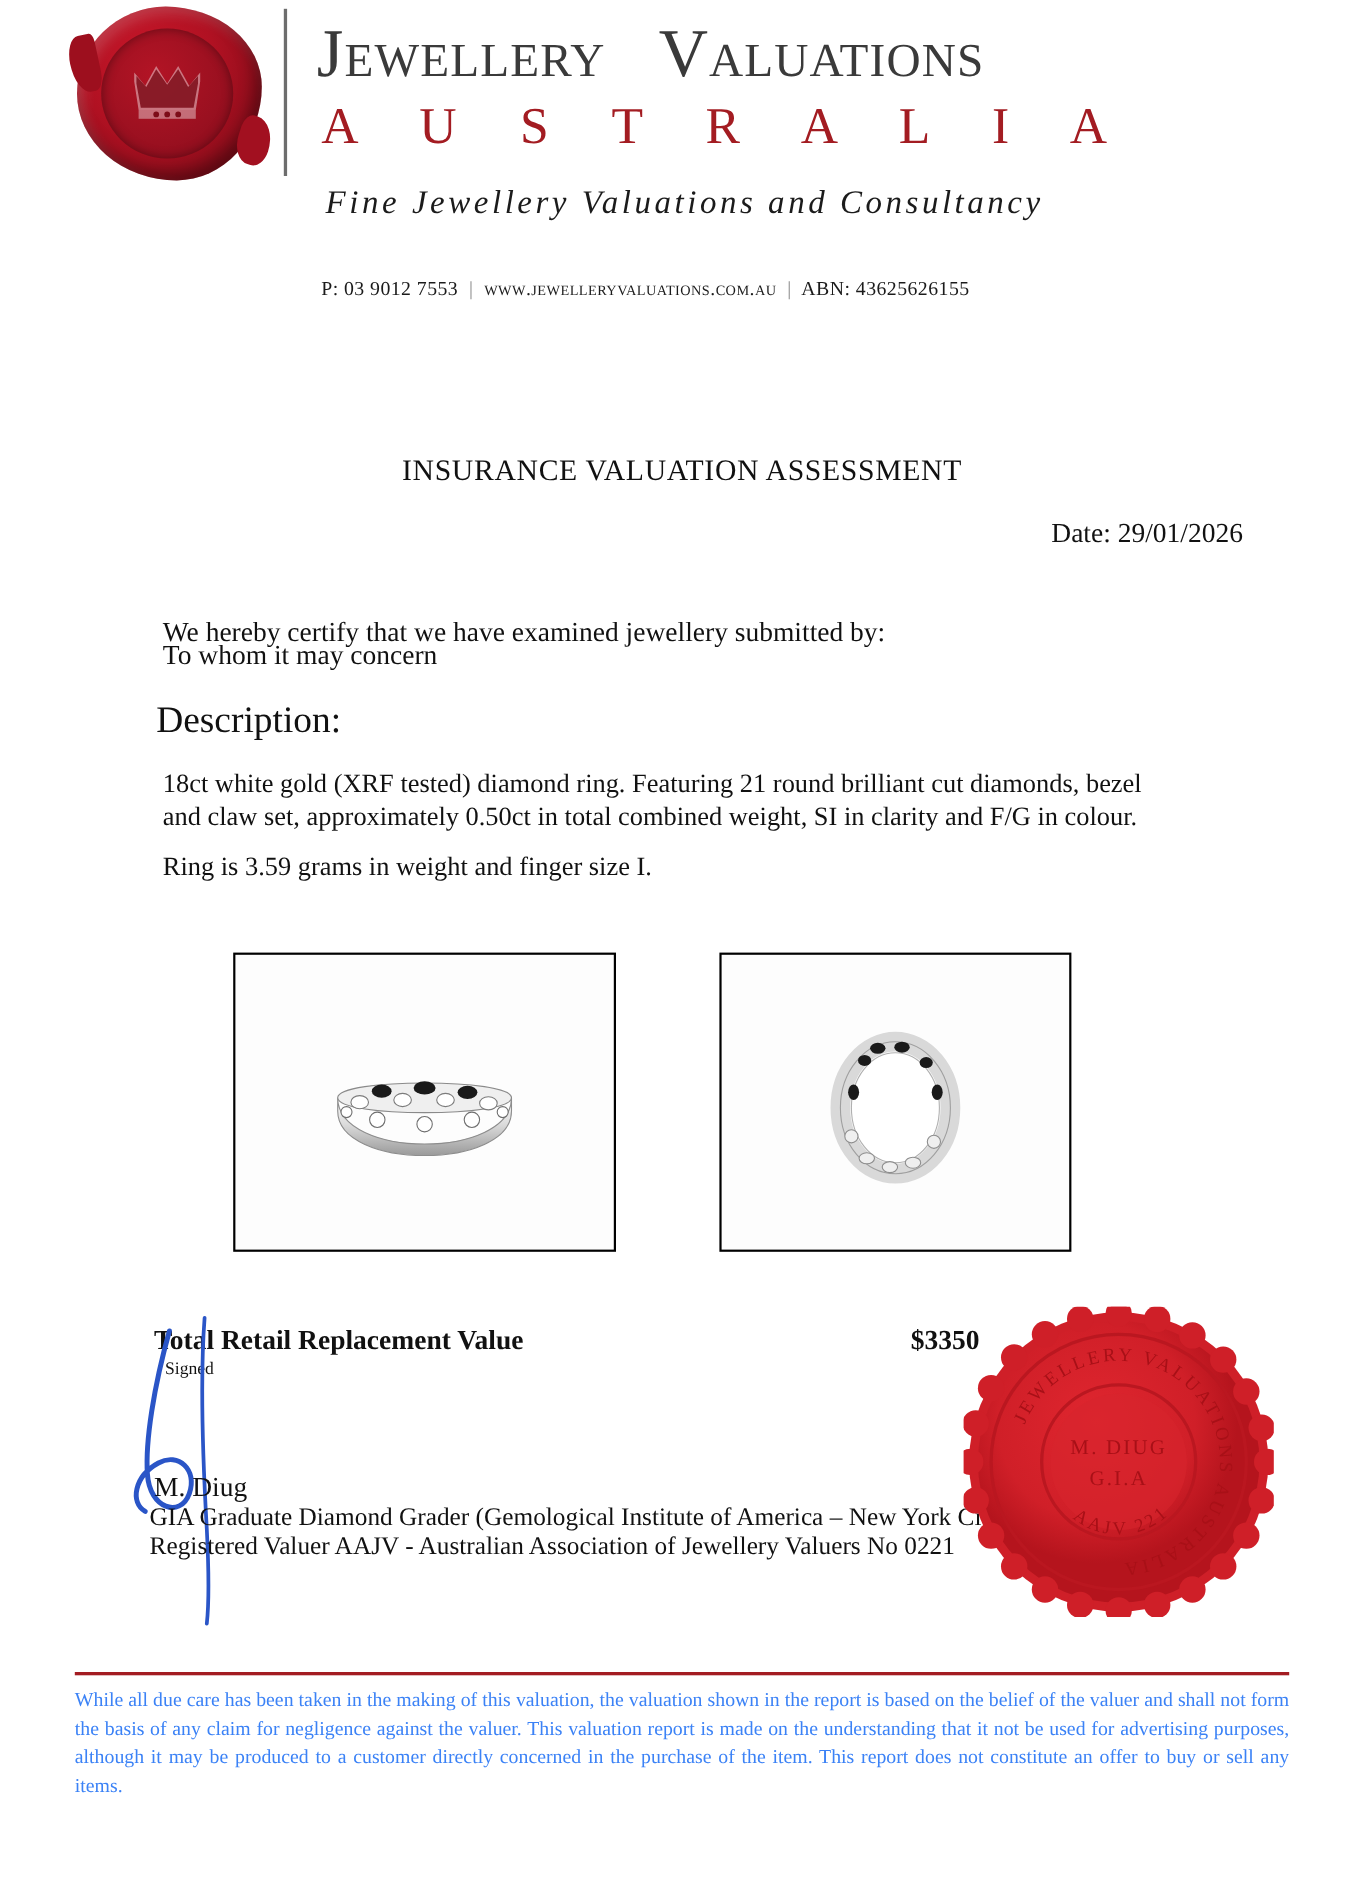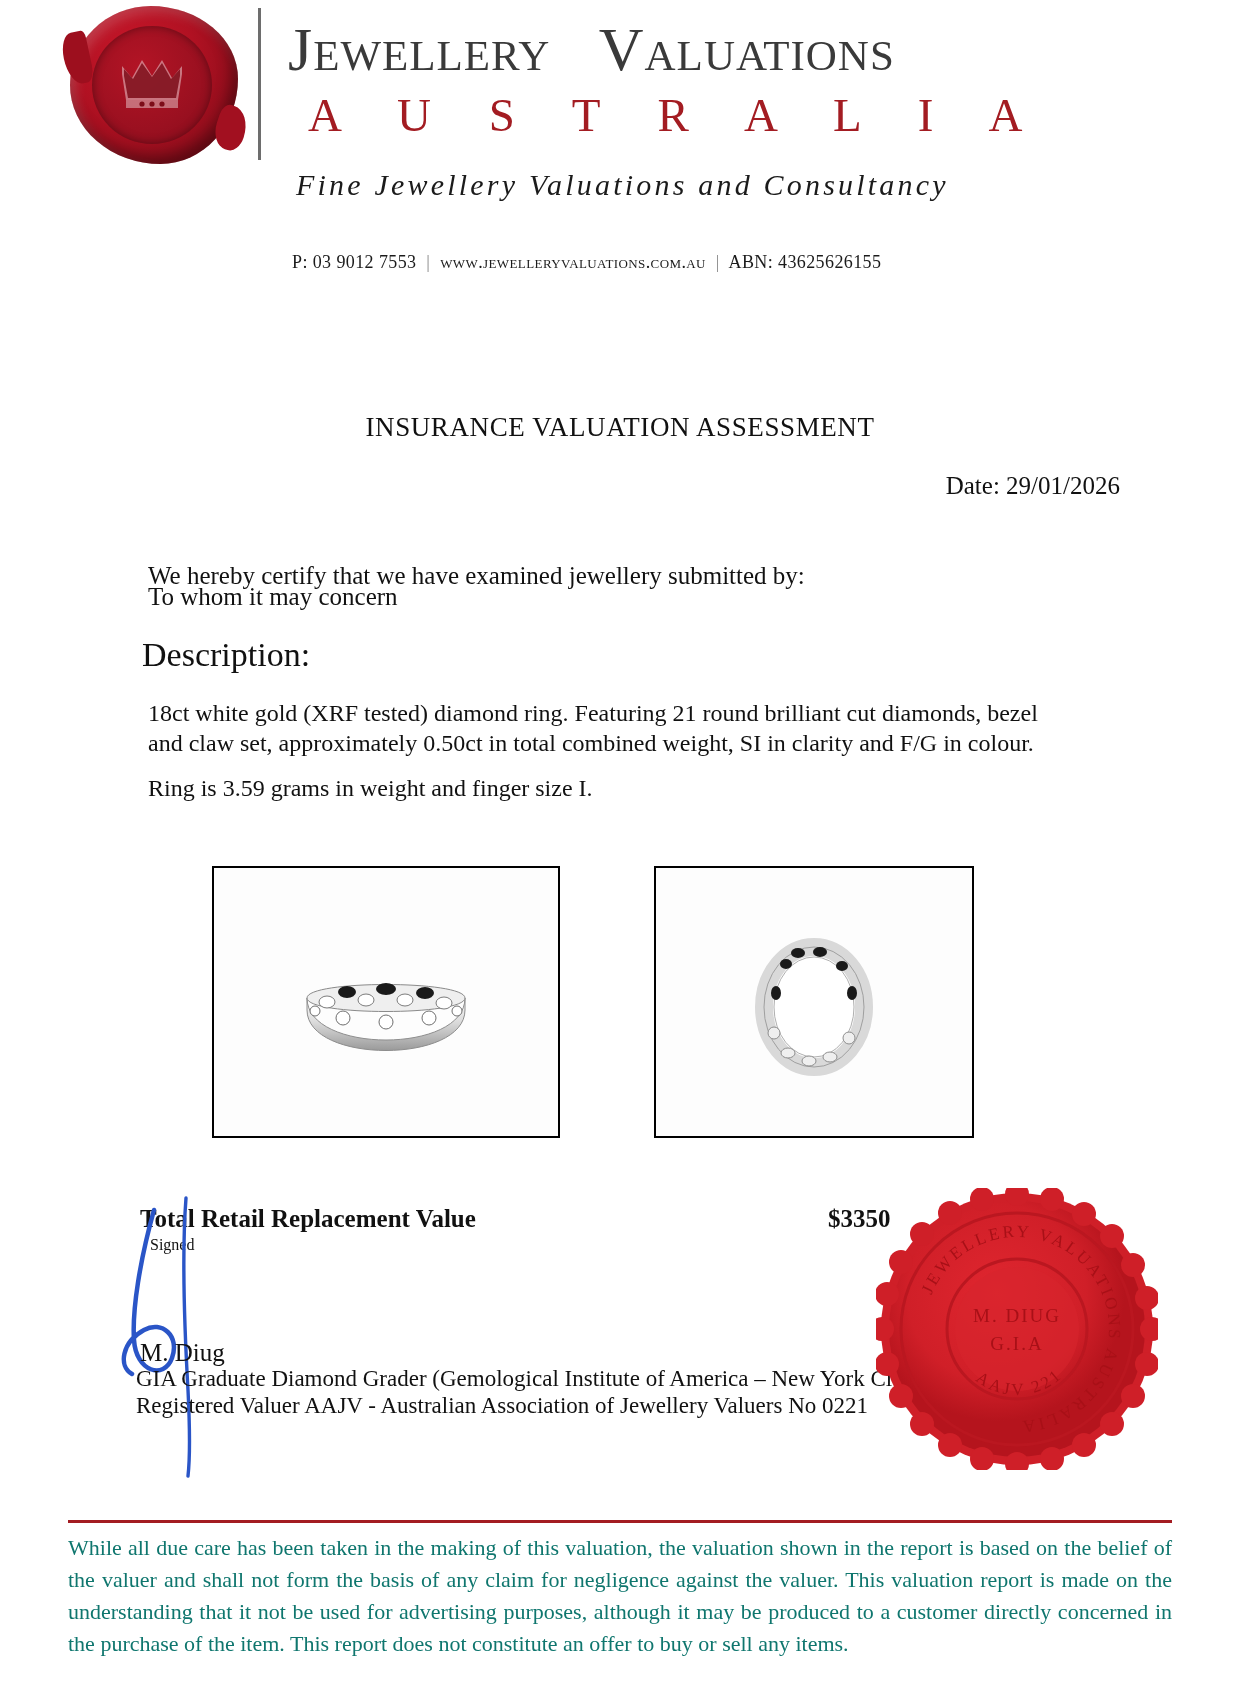--- a/index.html
+++ b/index.html
@@ -105,21 +105,20 @@
   .brand-line2 {
     position: absolute;
     left: 292px;
     top: 88px;
     width: 830px;
     font-family: "Liberation Serif", serif;
     font-size: 47px;
     color: #a31c22;
     letter-spacing: 23px;
     white-space: nowrap;
-    margin-left: 16px;
   }
   .brand-tagline {
     position: absolute;
     left: 296px;
     top: 168px;
     width: 835px;
     font-family: "Liberation Serif", serif;
     font-style: italic;
     font-size: 30px;
     color: #1b1b1b;
@@ -155,21 +154,21 @@
     position: absolute;
     left: 0;
     top: 412px;
     width: 1240px;
     text-align: center;
     font-size: 27px;
     letter-spacing: .6px;
   }
   .doc-date {
     position: absolute;
-    right: 120px;
+    right: 110px;
     top: 472px;
     font-size: 25px;
     text-align: center;
   }
   .certify-line {
     position: absolute;
     left: 148px;
     top: 526px;
     font-size: 25px;
     margin-top: 36px;
@@ -293,24 +292,24 @@
     top: 1520px;
     width: 1104px;
     height: 3px;
     background: #a31c22;
   }
   .footer-text {
     position: absolute;
     left: 68px;
     top: 1532px;
     width: 1104px;
-    font-size: 22px;
+    font-size: 18px;
     line-height: 1.45;
     text-align: justify;
-    color: #0f766e;
+    color: #3b82f6;
   }
 </style>
 </head>
 <body>
 
 <div class="header">
 
   <div class="wax-seal-logo">
     <div class="wax-blob"></div>
     <div class="wax-inner"></div>

